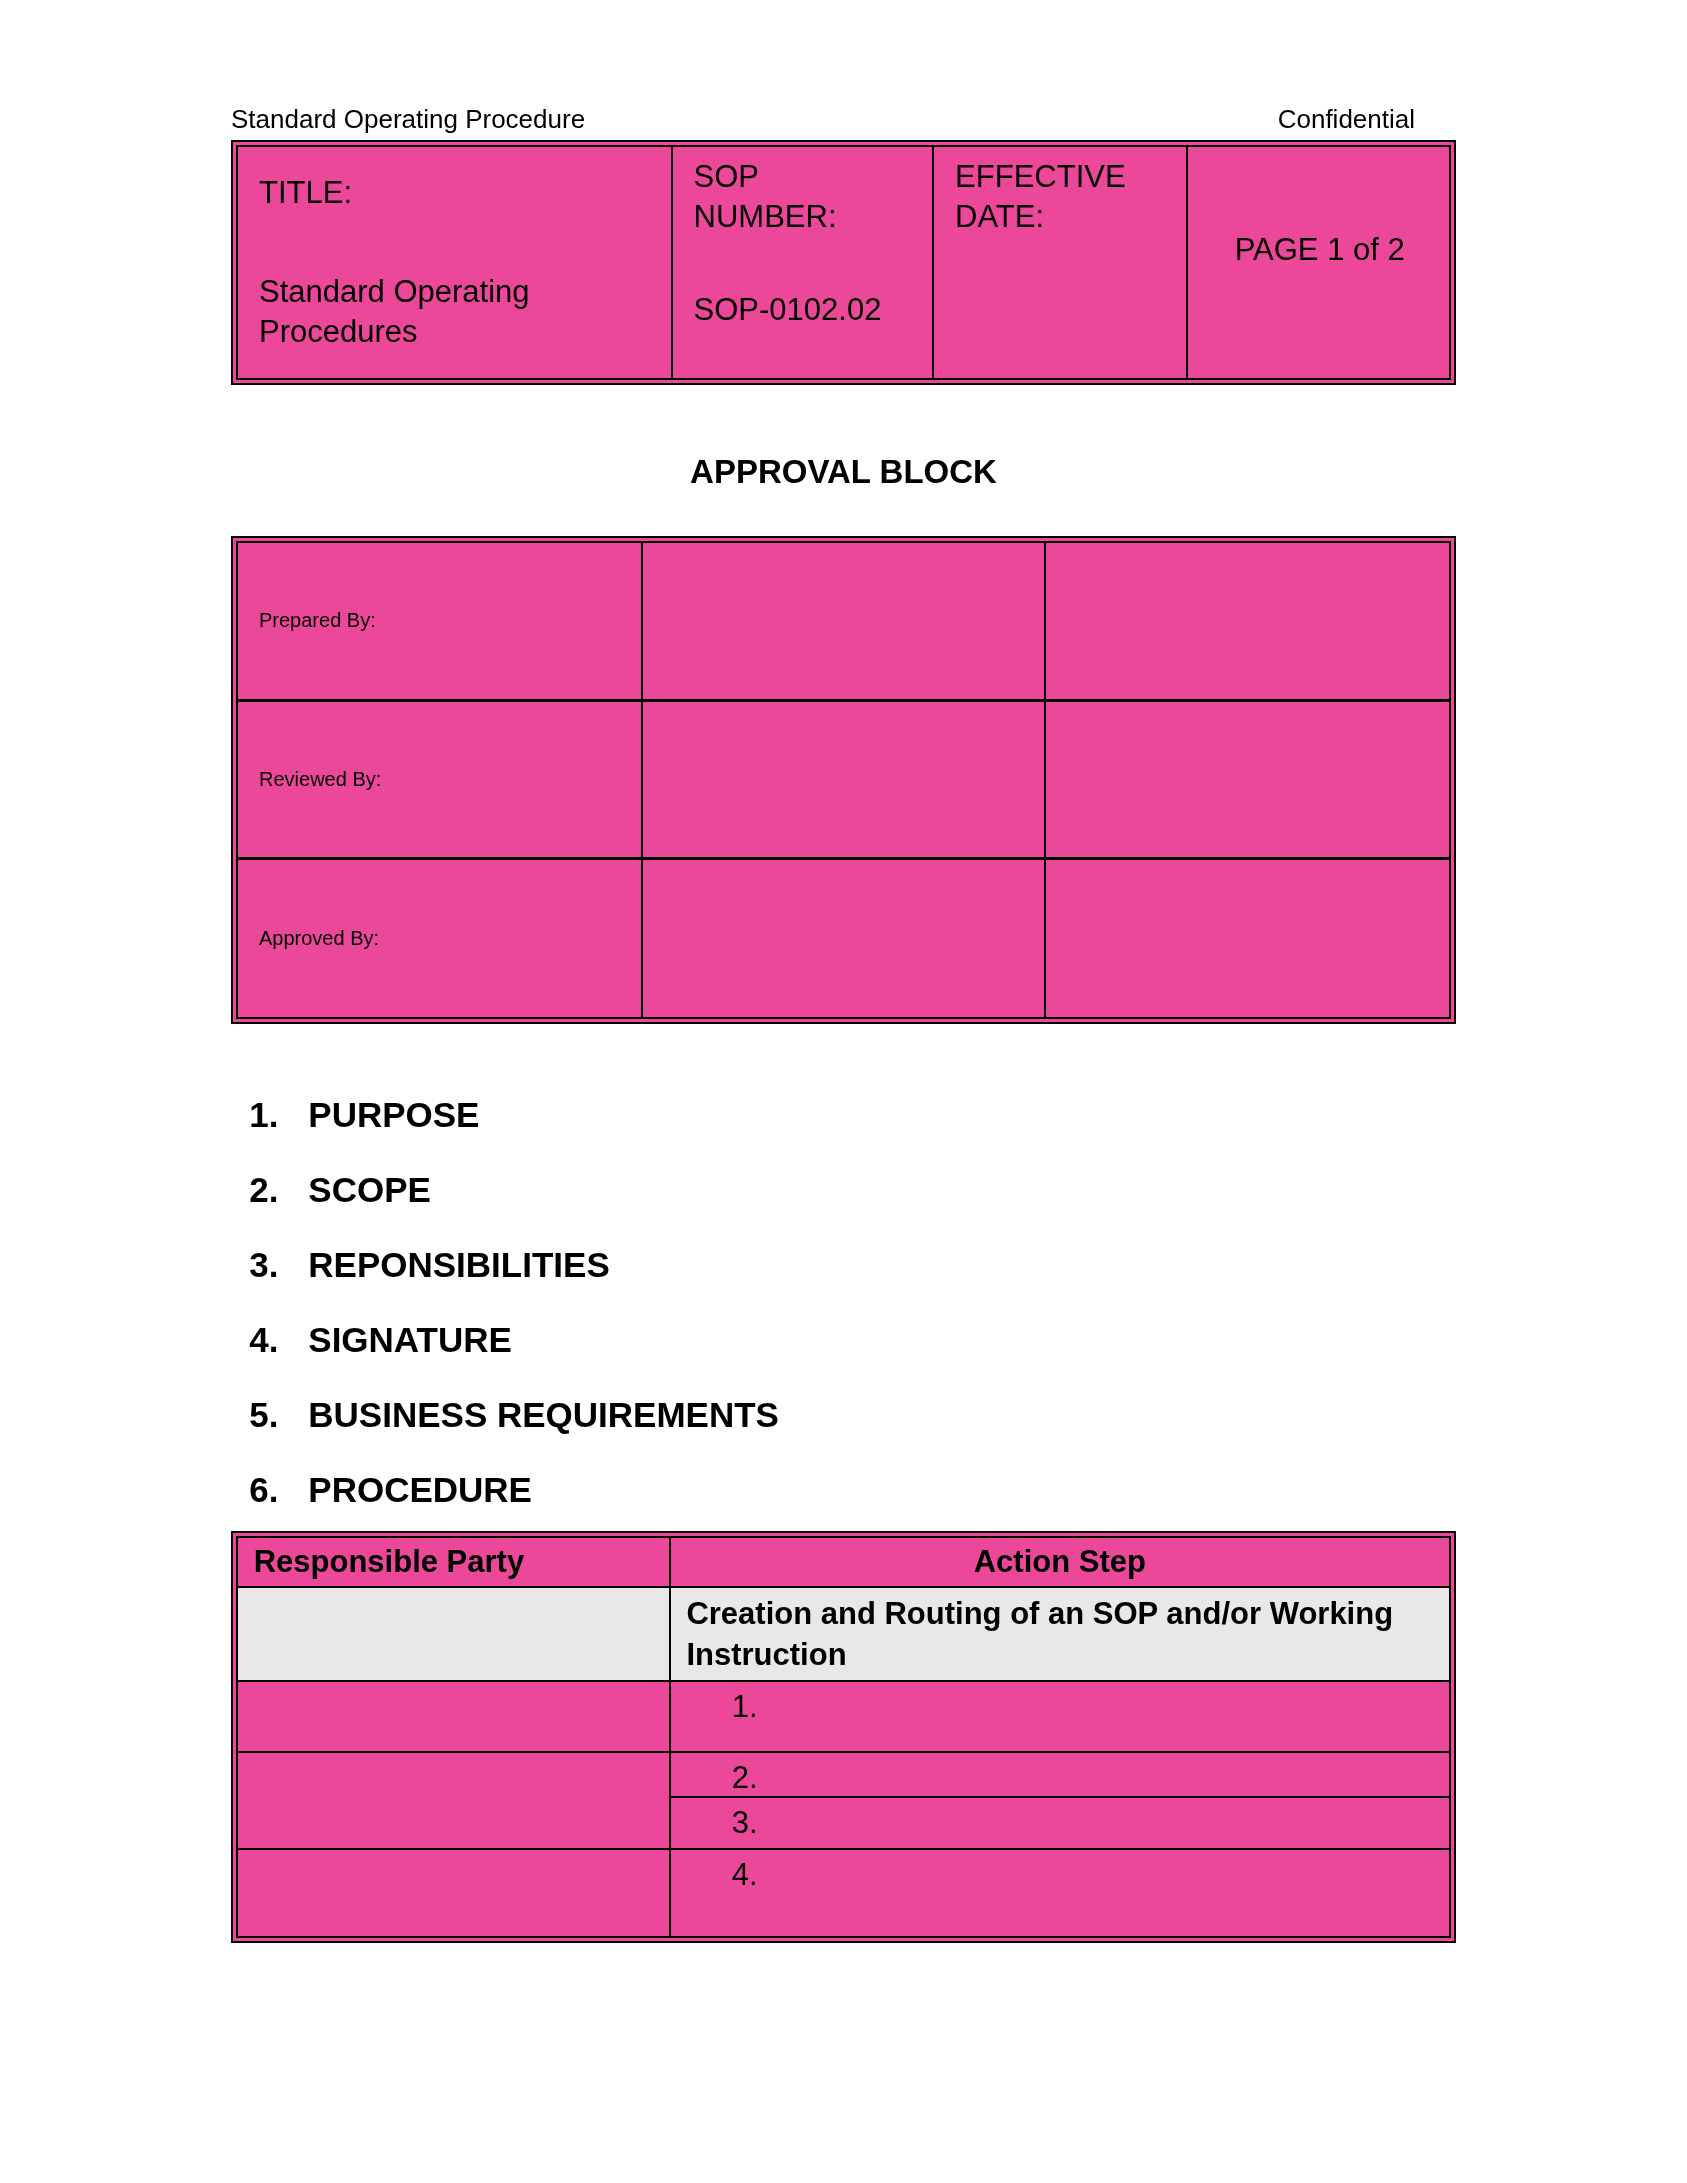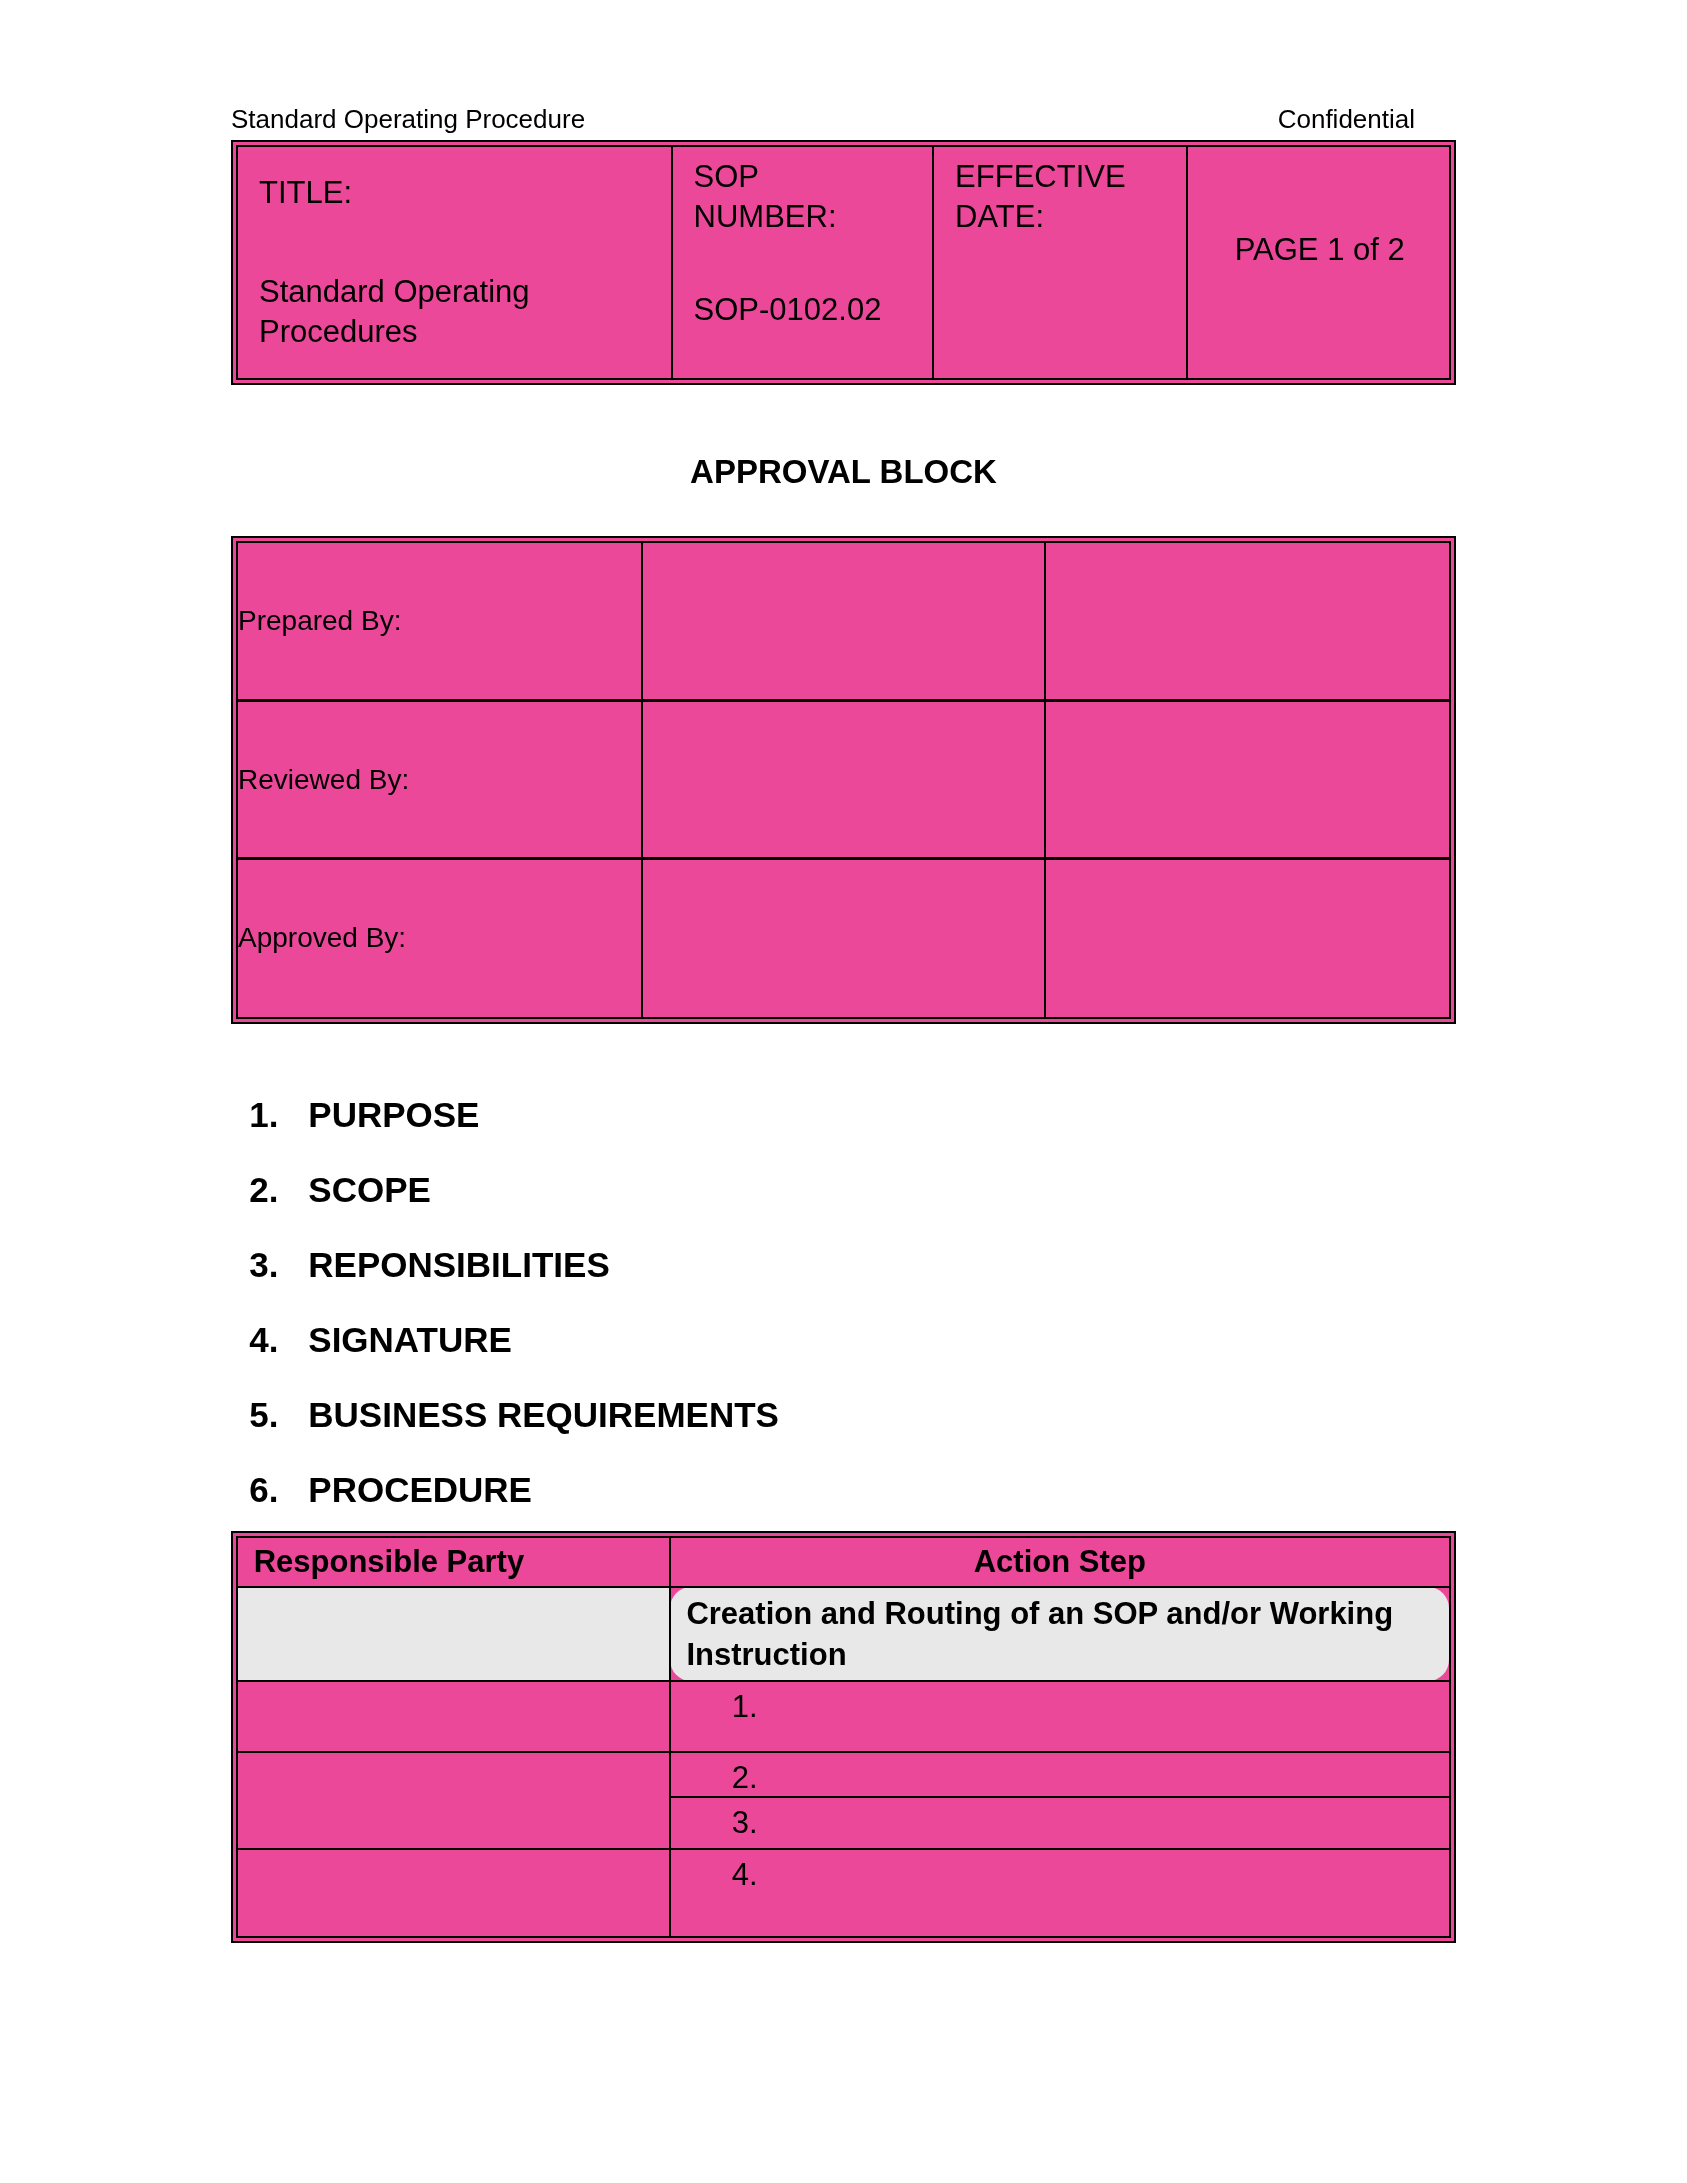--- a/index.html
+++ b/index.html
@@ -53,21 +53,21 @@
   .approvals-box{margin-top:46px;}
   .app-table td{border-right:2.6px solid #000;}
   .app-table td:last-child{border-right:none;}
   .app-table col{width:33.3333%;}
   .app-table .app-head td{
     height:61px;border-bottom:3.5px solid #000;
     font-size:33px;font-weight:bold;text-align:center;vertical-align:middle;
   }
   .app-table .app-row td{
     height:158px;border-bottom:3.5px solid #000;
-    font-size:28px;vertical-align:middle;
+    font-size:20px;vertical-align:middle;padding-left:21px;
   }
   .app-table .app-row:last-child td{border-bottom:none;}
   
   .toc{margin-top:72px;padding-left:18.3px;}
   .toc-item{
     display:flex;font-size:35px;font-weight:bold;line-height:37px;
     margin-bottom:38px;
   }
   .toc-item:last-child{margin-bottom:0;}
   .toc-num{width:59px;flex:0 0 59px;}
@@ -81,21 +81,21 @@
   .proc-table tr:last-child td{border-bottom:none;}
   .proc-c1{width:35.65%;}
   .proc-c2{width:64.35%;}
   .proc-head td{
     height:49px;font-weight:bold;vertical-align:middle;
   }
   .proc-head .rp-cell{padding-left:15.7px;}
   .proc-head .as-cell{text-align:center;}
   .shaded td{background:#e8e8e8;}
   .section-cell{
-    font-weight:bold;line-height:41px;padding:5.2px 12.2px 5.2px 15.7px;height:86px;border-radius:21px;
+    font-weight:bold;line-height:41px;padding:5.2px 12.2px 5.2px 15.7px;height:86px;
   }
   .step-cell{padding:7px 0 0 61px;}
   .rh1{height:71px;}
   .rh2{height:39px;}
   .rh3{height:52px;}
   .rh4{height:87px;}
 </style>
 </head>
 <body>
 

